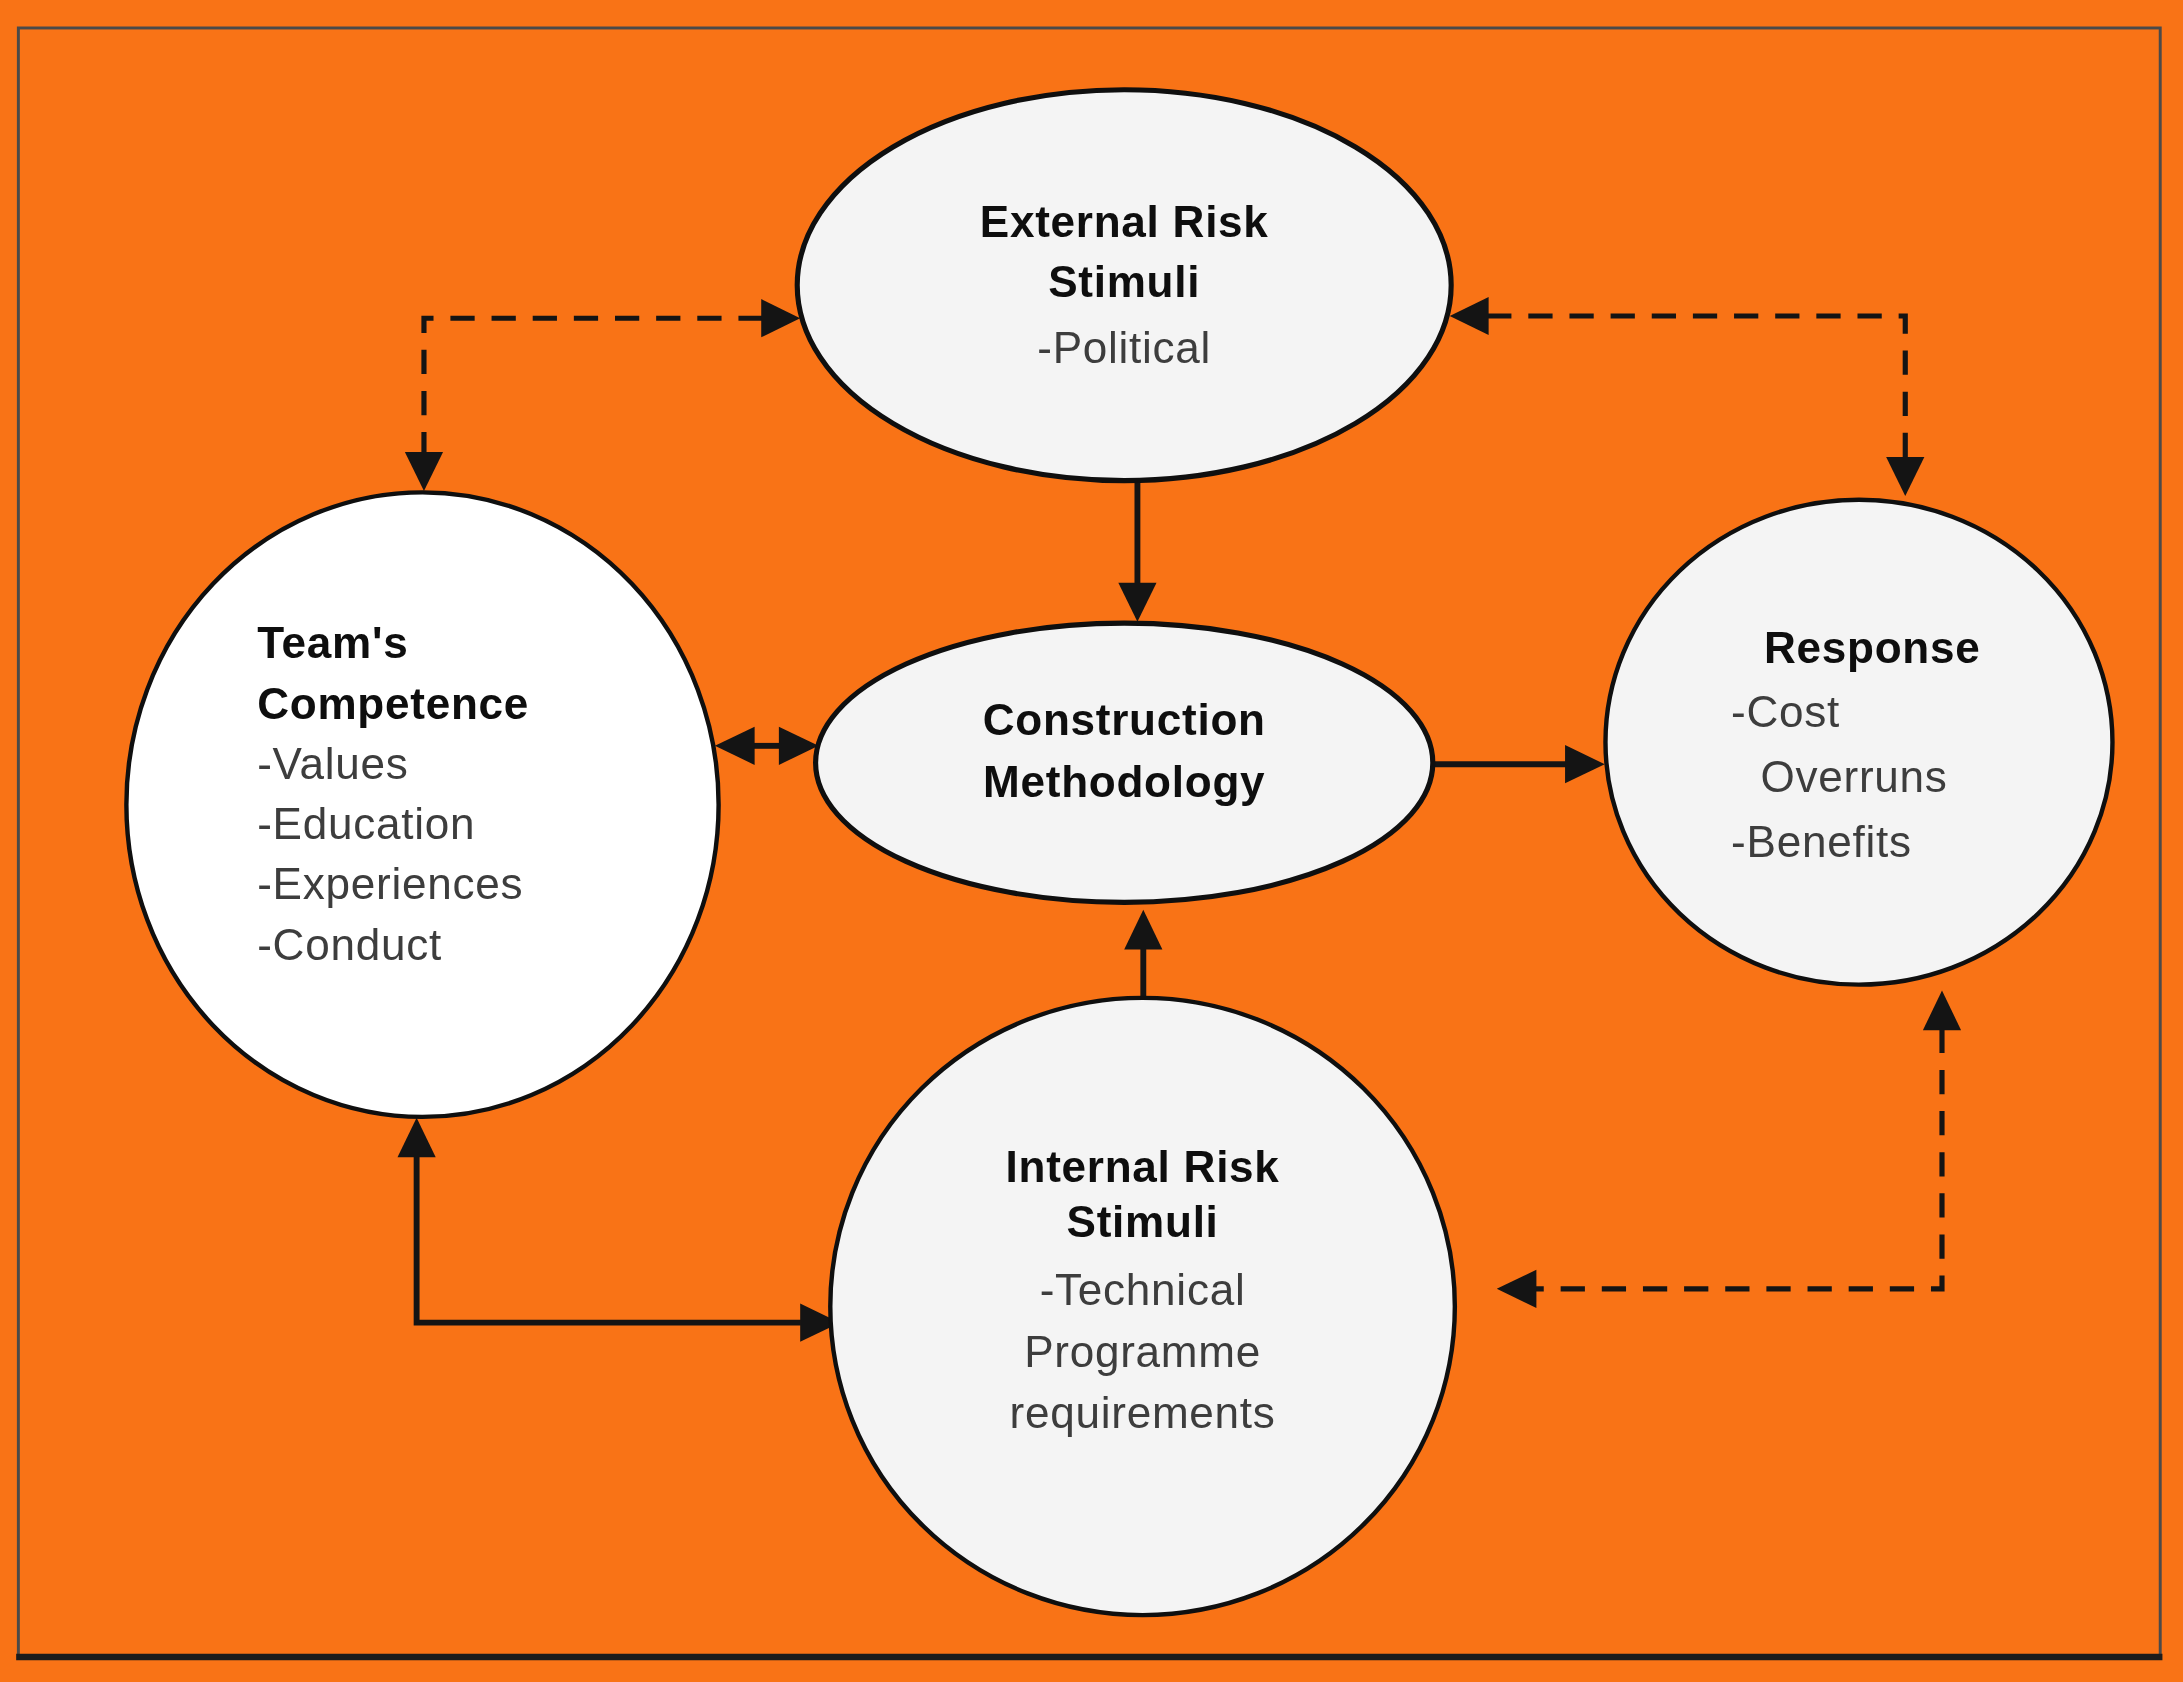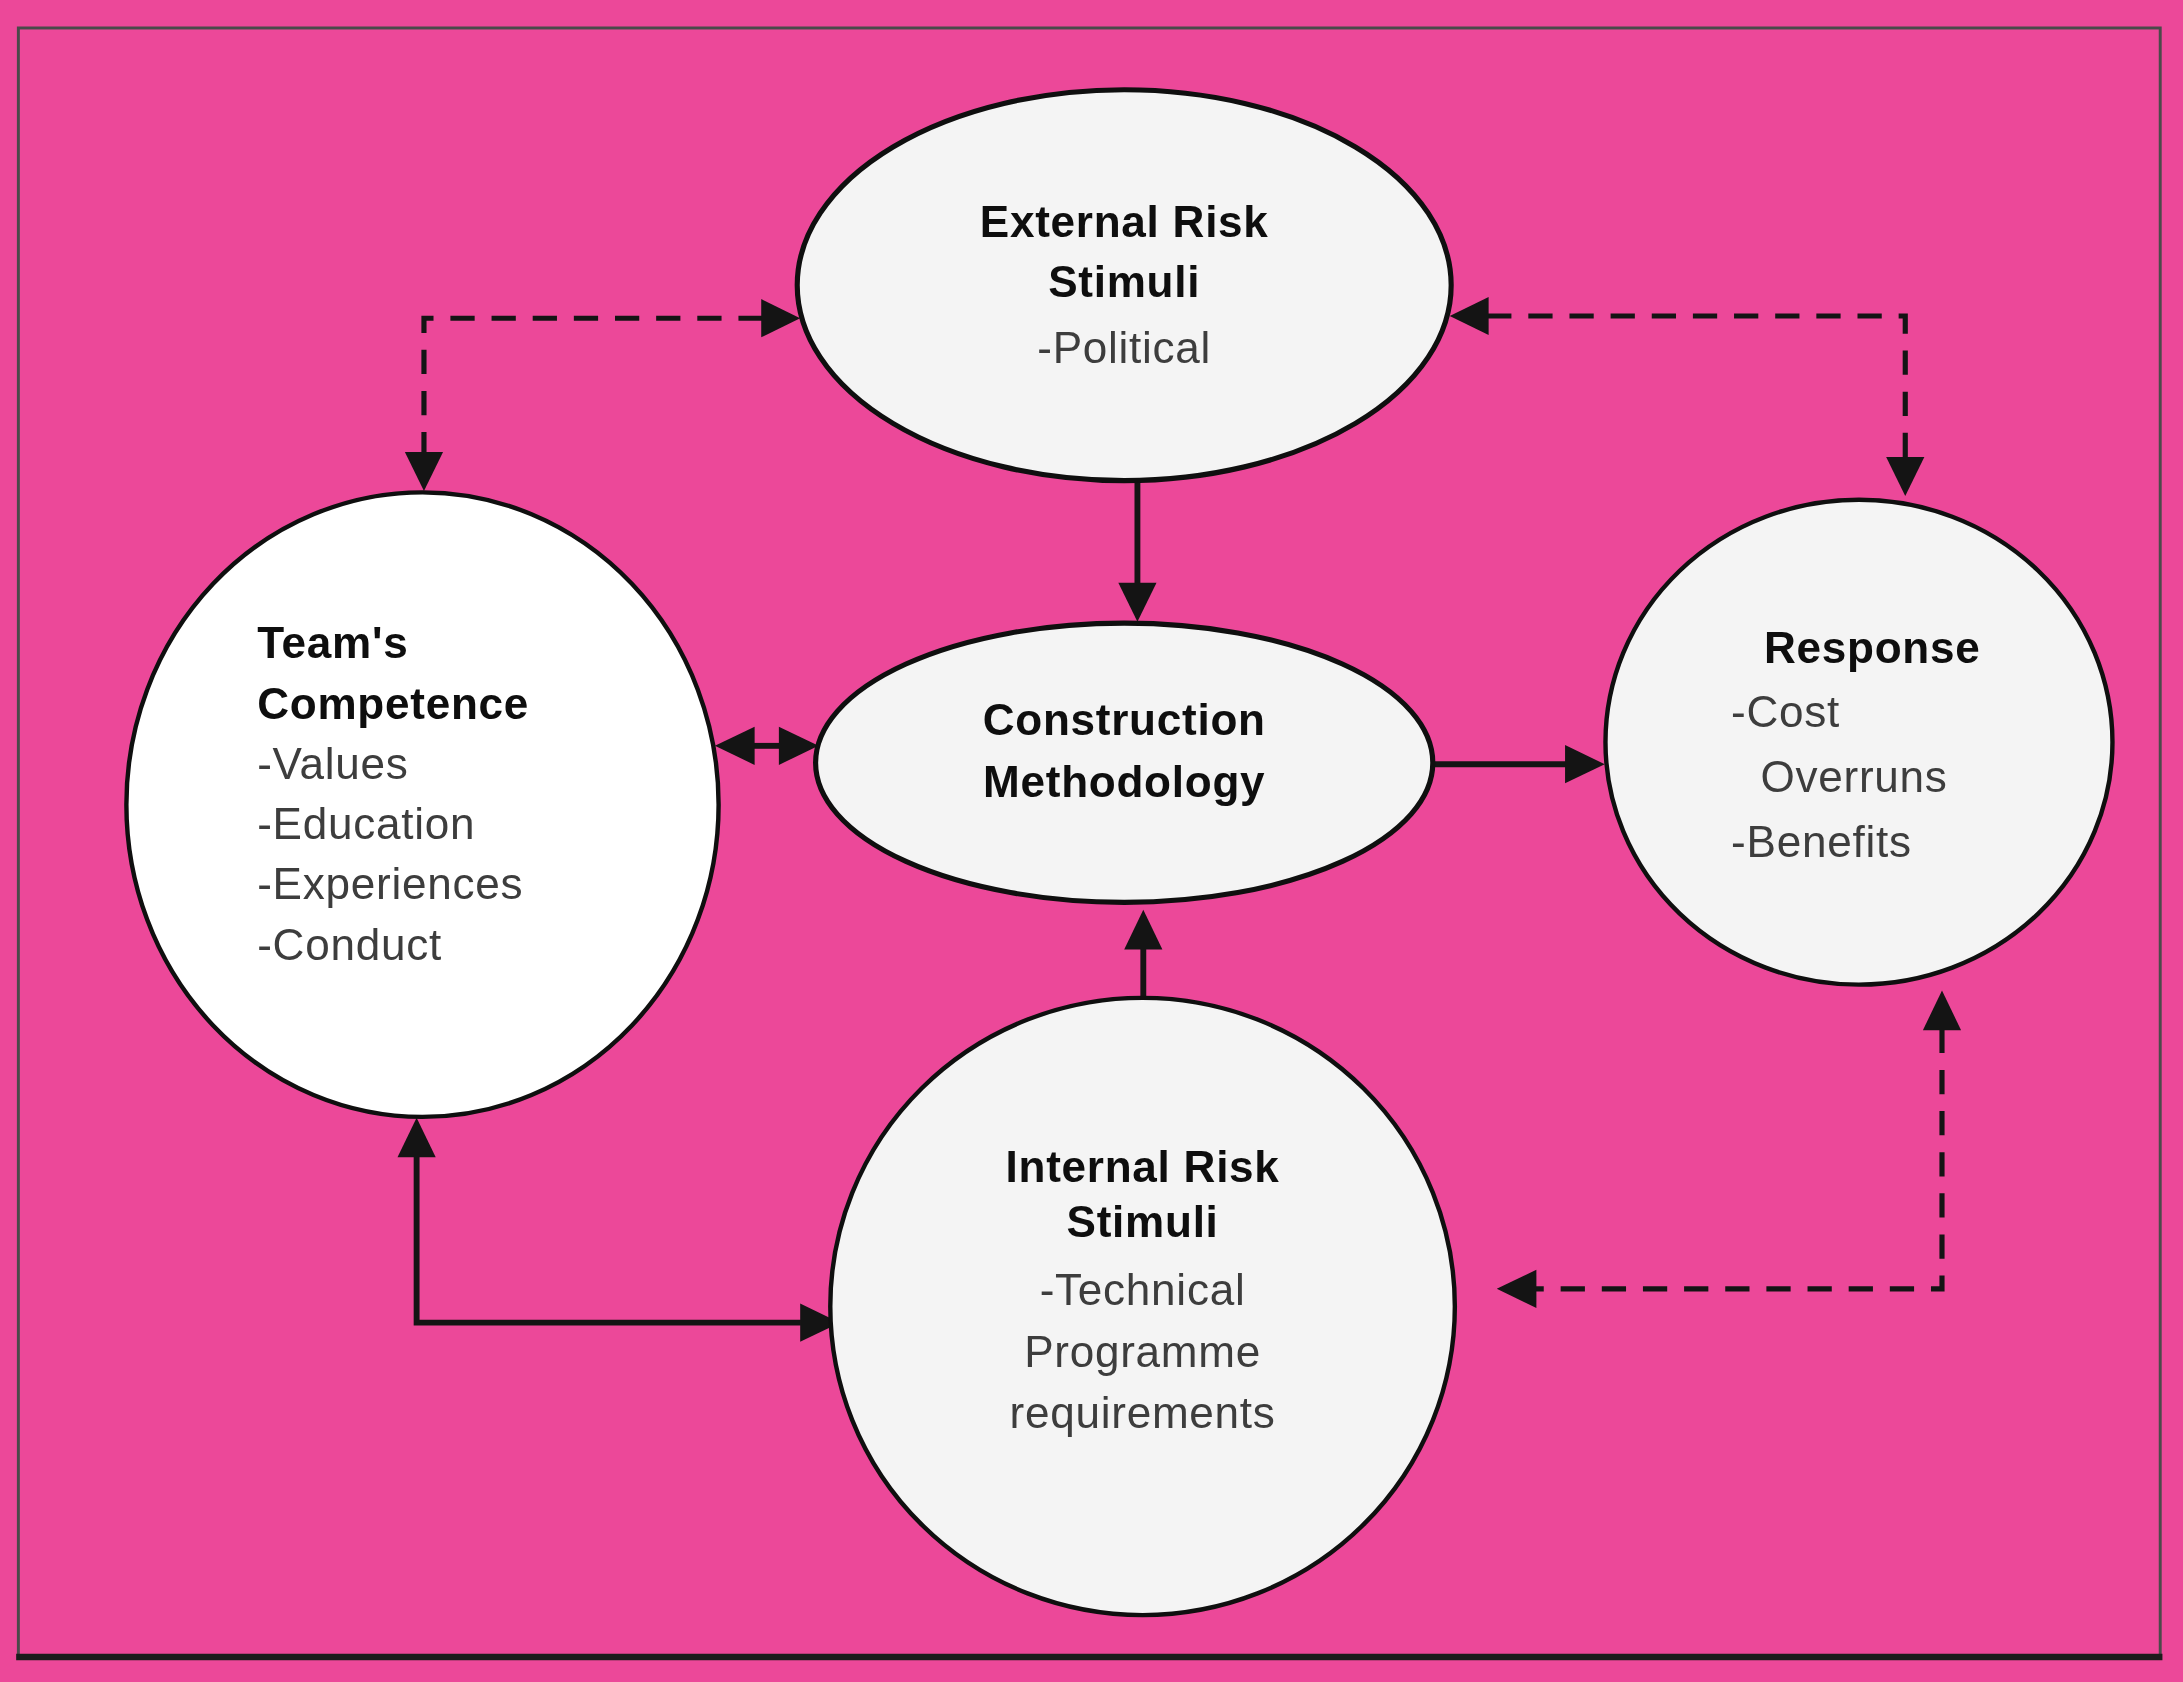--- a/index.html
+++ b/index.html
@@ -4,21 +4,21 @@
 <style>
   html, body {
     margin: 0;
     padding: 0;
     background: #ffffff;
   }
   .stage {
     position: relative;
     width: 2183px;
     height: 1682px;
-    background: #ec4899;
+    background: #f97316;
     overflow: hidden;
   }
   svg { display: block; }
   .node-shape {
     stroke: #0f0f0f;
     stroke-width: 7;
   }
   .edge-line {
     fill: none;
     stroke: #141414;

